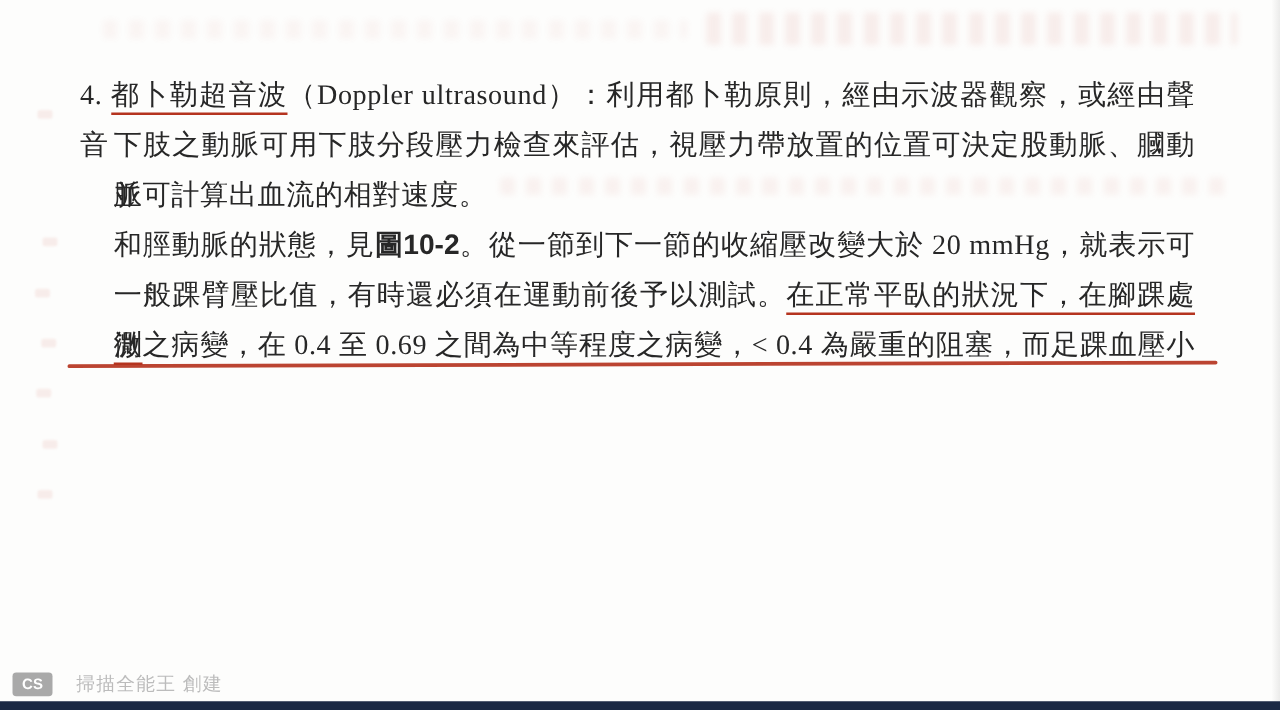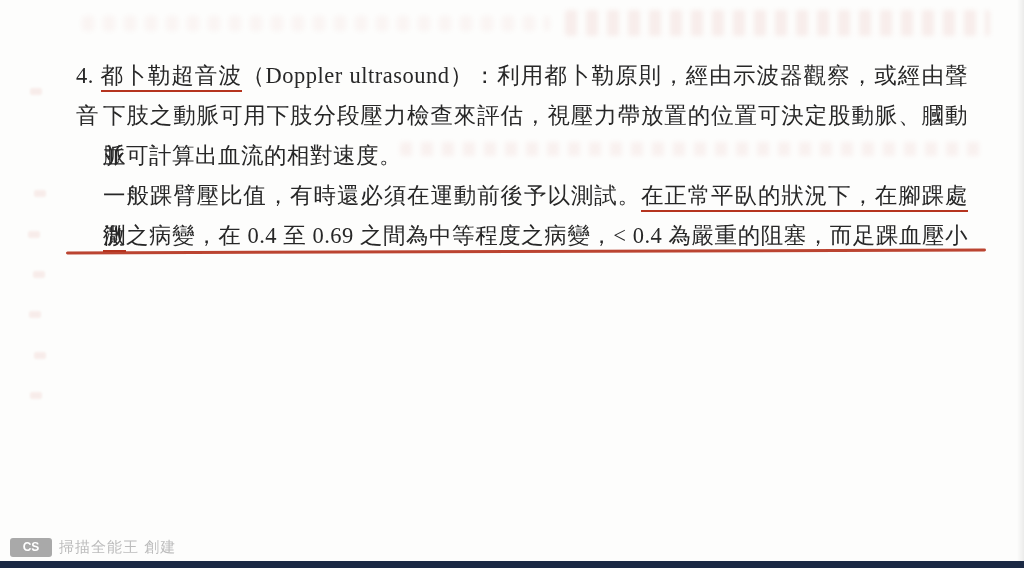--- a/index.html
+++ b/index.html
@@ -5,21 +5,21 @@
   html,body{margin:0;padding:0;}
   body{
     width:1024px;height:568px;overflow:hidden;position:relative;
     background:#fdfdfc;
     font-family:"Liberation Serif","DejaVu Serif",serif;
   }
   .page{position:absolute;inset:0;background:#fdfdfc;}
 
   
   .textblock{
-    position:absolute;left:76px;top:56px;width:892px;
+    position:absolute;left:64px;top:56px;width:892px;
     font-size:22.5px;line-height:40px;color:#272727;
     letter-spacing:0.5px;
   }
   .line{
     position:relative;height:40px;
     text-align:justify;text-align-last:justify;
     padding-left:27px;
   }
   .line.first{padding-left:0;}
   .line.short{text-align-last:left;}
@@ -57,26 +57,26 @@
     pointer-events:none;
   }
 
   
   .watermark{
     position:absolute;left:10px;top:536px;height:22px;
     display:flex;align-items:center;gap:7px;
     font-family:"Liberation Sans","DejaVu Sans",sans-serif;
   }
   .cs-badge{
-    width:42px;height:19px;border-radius:3px;background:#a9a9a9;
+    width:32px;height:19px;border-radius:3px;background:#a9a9a9;
     color:#ffffff;font-weight:bold;font-size:12px;
     display:flex;align-items:center;justify-content:center;
     letter-spacing:0;
   }
-  .wm-label{color:#bcbcbc;font-size:15px;letter-spacing:1px;}
+  .wm-label{color:#bcbcbc;font-size:15px;letter-spacing:1px;margin-left:12px;}
 
   
   .footer-bar{
     position:absolute;left:0;right:0;bottom:0;height:7px;
     background:#1b2944;
   }
 </style>
 </head>
 <body>
 
@@ -96,20 +96,21 @@
 
   <div class="textblock">
 
     <div class="line first"><span class="seg">4.</span><span class="seg"> </span><span class="seg u">都卜勒超音波</span><span class="seg">（Doppler ultrasound）：利用都卜勒原則，經由示波器觀察，或經由聲音</span></div>
 
 
     <div class="line"><span class="seg">下肢之動脈可用下肢分段壓力檢查來評估，視壓力帶放置的位置可決定股動脈、膕動脈</span></div>
 
     <div class="line short"><span class="seg">並可計算出血流的相對速度。</span></div>
 
+    <div class="line"><span class="seg">和脛動脈的狀態，見</span><span class="seg bold">圖10-2</span><span class="seg">。從一節到下一節的收縮壓改變大於 20 mmHg，就表示可</span></div>
 
     <div class="line"><span class="seg">一般踝臂壓比值，有時還必須在運動前後予以測試。</span><span class="seg u">在正常平臥的狀況下，在腳踝處測</span></div>
 
 
 
     <div class="line"><span class="seg">微之病變，在 0.4 至 0.69 之間為中等程度之病變，&lt; 0.4 為嚴重的阻塞，而足踝血壓小</span><span class="rule r3"></span></div>
 
   </div>
 
   <div class="watermark">

